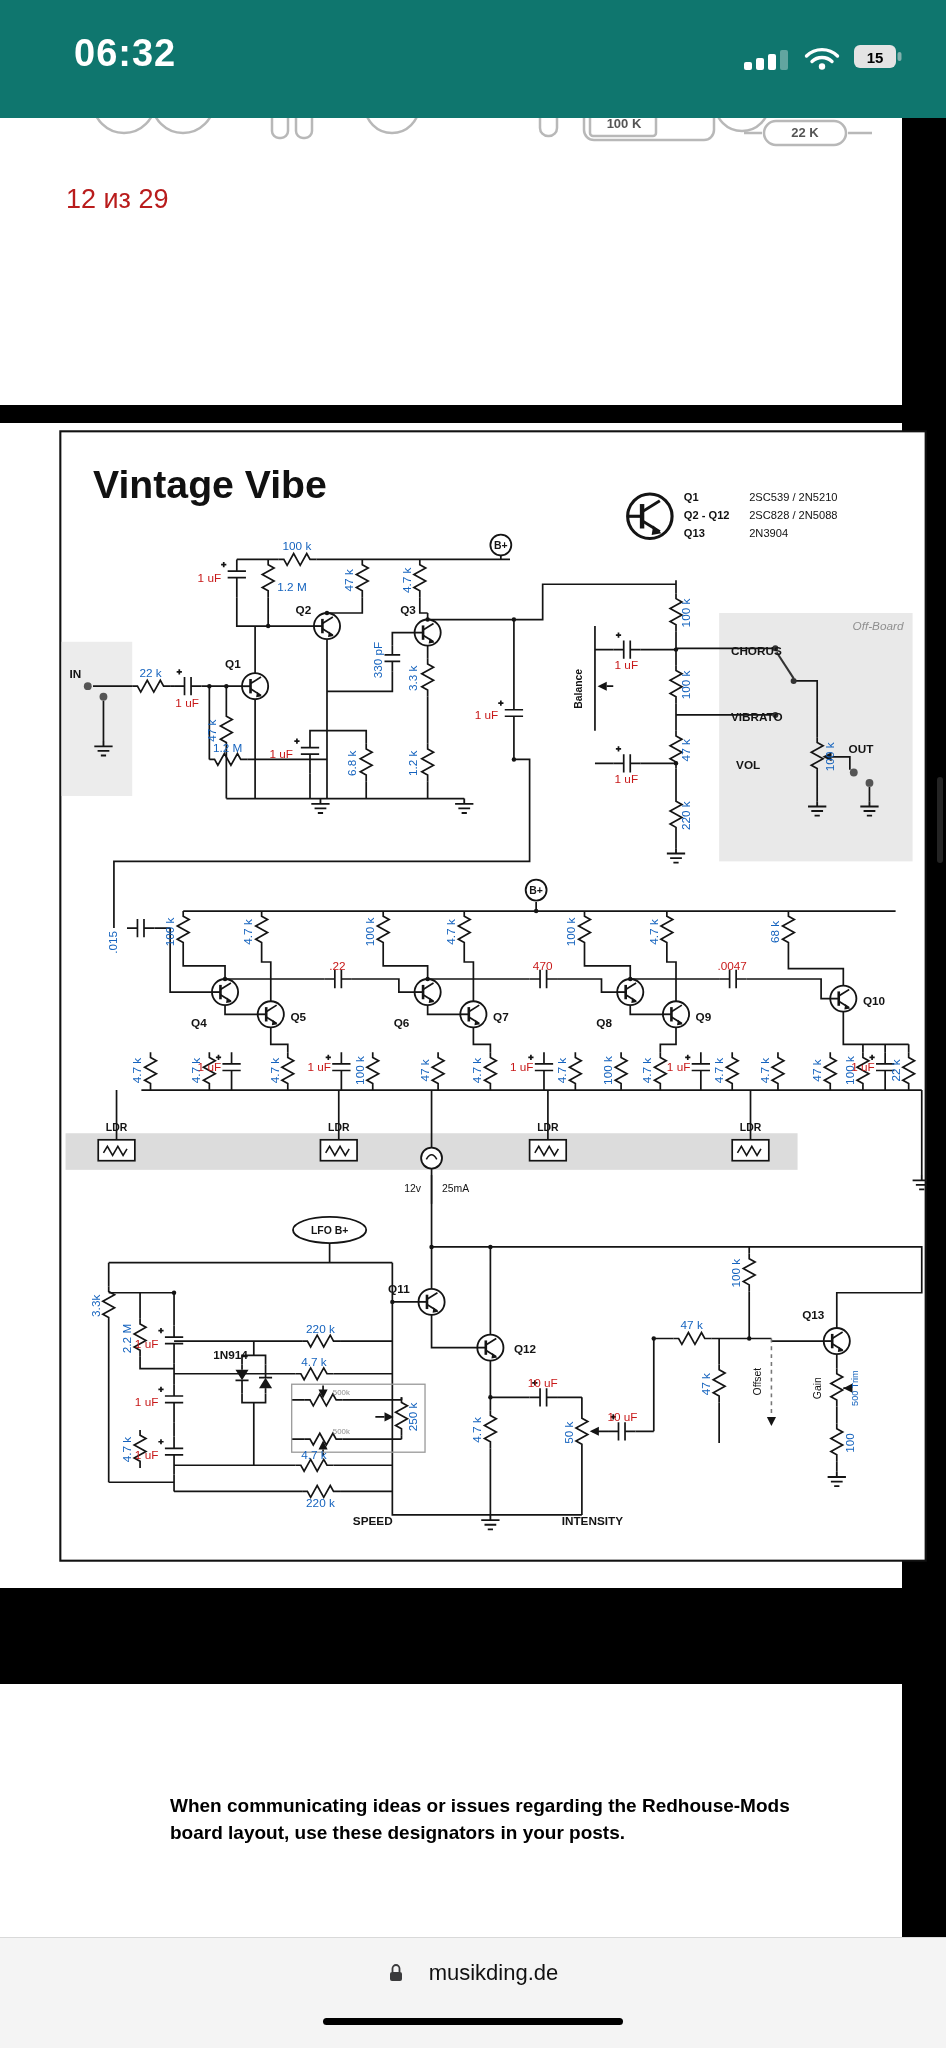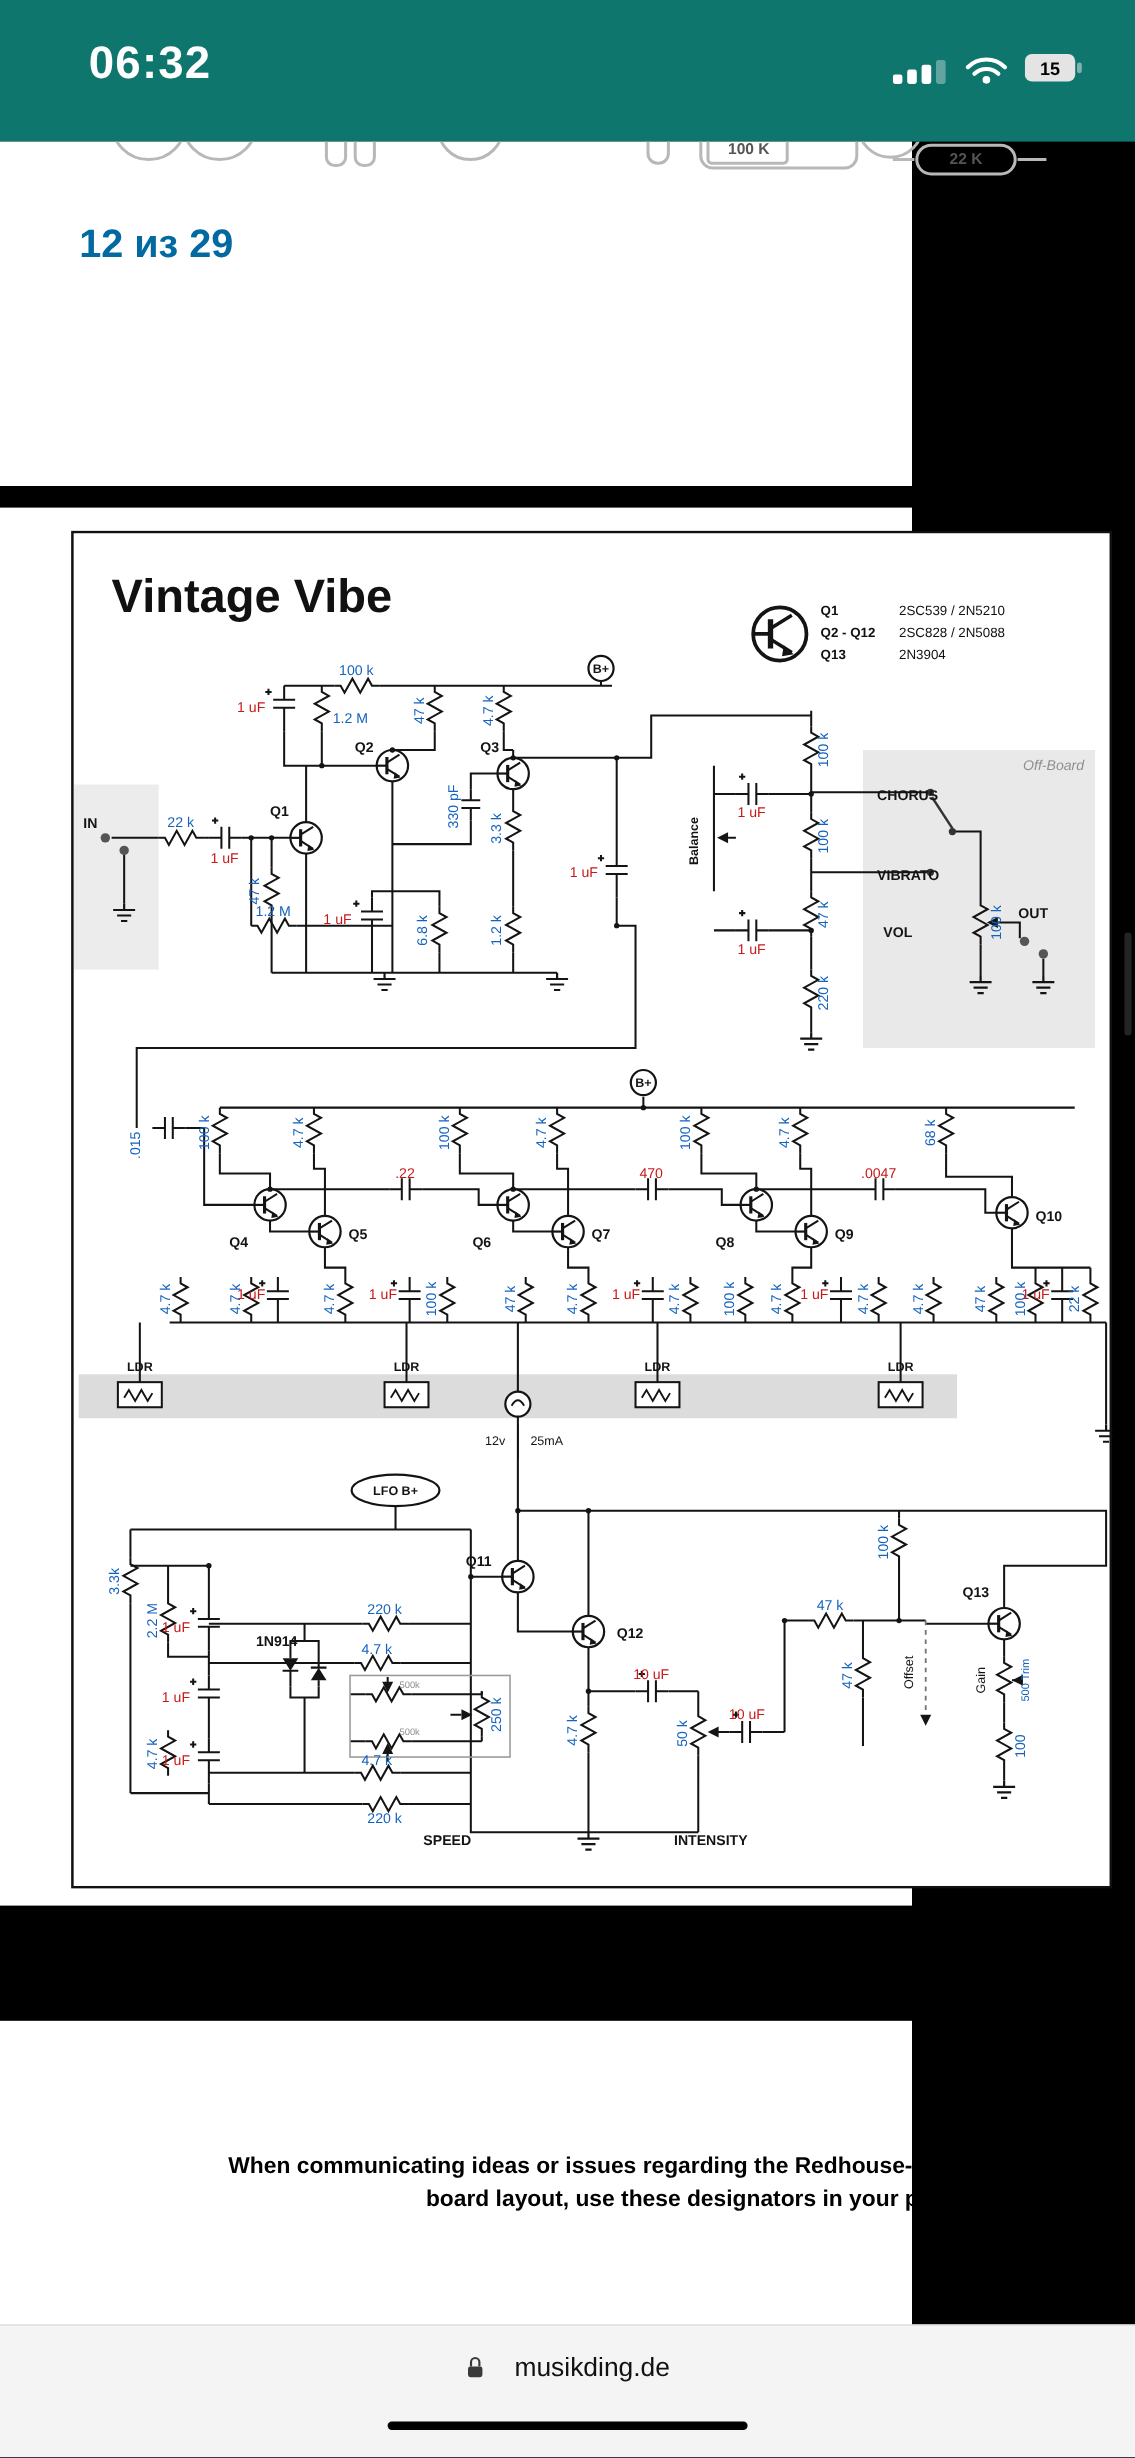--- a/index.html
+++ b/index.html
@@ -3,27 +3,27 @@
 <meta charset="utf-8">
 <style>
   html,body{margin:0;padding:0;background:#000;}
   .screen{position:relative;width:946px;height:2048px;overflow:hidden;background:#000;
     font-family:"Liberation Sans","DejaVu Sans",sans-serif;}
   
   .status-bar{position:absolute;top:0;left:0;width:946px;height:118px;background:#0f766e;}
   .status-time{position:absolute;left:74px;top:32px;color:#fff;font-size:38px;font-weight:bold;letter-spacing:1px;}
   .status-icons{position:absolute;right:42px;top:44px;display:flex;align-items:center;gap:12px;}
   
-  .page{position:absolute;left:0;width:760px;background:#fff;text-align:right;}
+  .page{position:absolute;left:0;width:902px;background:#fff;}
   .page1{top:118px;height:287px;}
   .page2{top:423px;height:1165px;}
   .page3{top:1684px;height:327px;}
   .strip-top{position:absolute;top:0;left:0;width:946px;height:30px;overflow:hidden;}
-  .page-indicator{position:absolute;left:66px;top:66px;font-size:33px;color:#0369a1;font-weight:bold;}
-  .schematic-wrap{position:absolute;left:39px;top:19px;padding-left:20px;}
+  .page-indicator{position:absolute;left:66px;top:66px;font-size:27px;color:#b91c1c;}
+  .schematic-wrap{position:absolute;left:39px;top:7px;padding-left:20px;}
   .note{position:absolute;left:170px;top:108px;width:640px;font-size:19px;font-weight:bold;color:#000;line-height:27px;}
   .strip-bottom{position:absolute;left:0;bottom:0;width:946px;height:64px;overflow:hidden;}
   
   .bottom-bar{position:absolute;left:0;top:1937px;width:946px;height:111px;background:#f4f4f4;border-top:1px solid #d9d9d9;}
   .site-row{position:absolute;top:22px;left:0;width:946px;display:flex;justify-content:center;align-items:center;gap:25px;}
   .site-name{font-size:22px;color:#111;}
   .home-indicator{position:absolute;left:323px;bottom:24px;width:300px;height:7px;border-radius:4px;background:#000;}
   .scroll-thumb{position:absolute;right:3px;top:777px;width:6px;height:86px;border-radius:3px;background:rgba(60,60,60,.6);}
   svg text{font-family:"Liberation Sans","DejaVu Sans",sans-serif;}
   .dashed{stroke:#777;stroke-width:1.2;fill:none;stroke-dasharray:3,3;}

